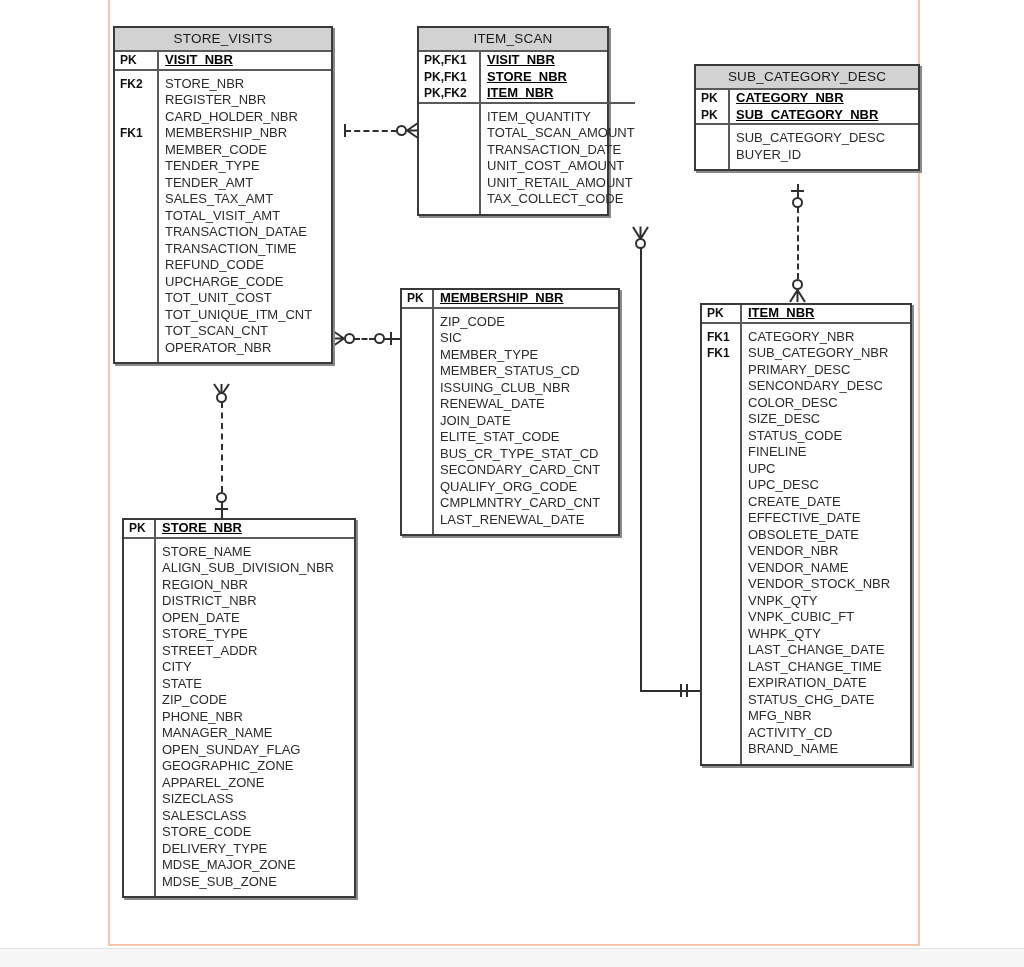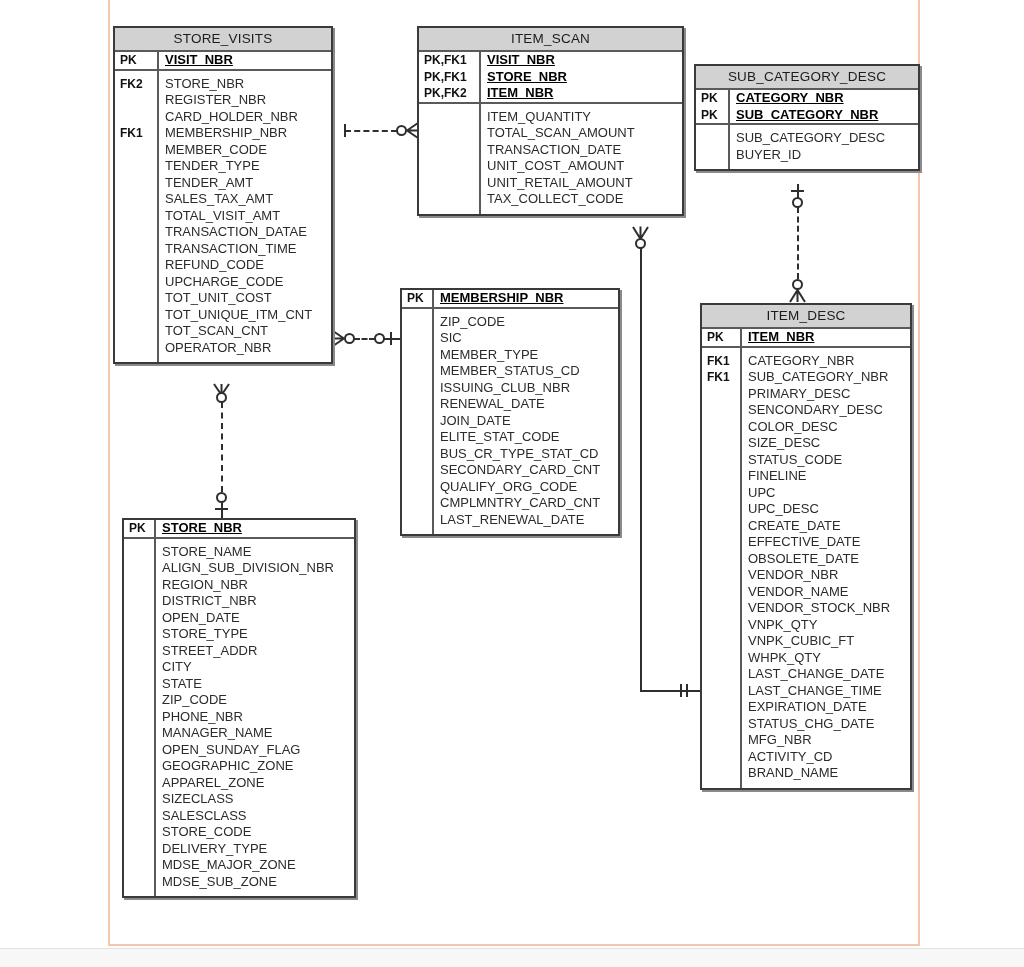--- a/index.html
+++ b/index.html
@@ -142,21 +142,21 @@
         <div class="row">UPCHARGE_CODE</div>
         <div class="row">TOT_UNIT_COST</div>
         <div class="row">TOT_UNIQUE_ITM_CNT</div>
         <div class="row">TOT_SCAN_CNT</div>
         <div class="row">OPERATOR_NBR</div>
         <div class="pad-bot"></div>
       </div>
     </div>
   </div>
 
-  <div class="entity" id="ent-item_scan" style="left:417px;top:26px;width:267px;">
+  <div class="entity" id="ent-item_scan" style="left:417px;top:26px;width:192px;">
     <div class="ent-title">ITEM_SCAN</div>
     <div class="ent-body">
       <div class="col-key" style="width:62px;">
         <div class="sect-pk">
           <div class="row">PK,FK1</div>
           <div class="row">PK,FK1</div>
           <div class="row">PK,FK2</div>
         </div>
         <div class="pad-top"></div>
         <div class="row blank"></div>
@@ -250,21 +250,20 @@
         <div class="row">SECONDARY_CARD_CNT</div>
         <div class="row">QUALIFY_ORG_CODE</div>
         <div class="row">CMPLMNTRY_CARD_CNT</div>
         <div class="row">LAST_RENEWAL_DATE</div>
         <div class="pad-bot"></div>
       </div>
     </div>
   </div>
 
   <div class="entity" id="ent-item_desc" style="left:700px;top:303px;width:212px;">
-    <div class="ent-title">ITEM_DESC</div>
     <div class="ent-body">
       <div class="col-key" style="width:40px;">
         <div class="sect-pk">
           <div class="row">PK</div>
         </div>
         <div class="pad-top"></div>
         <div class="row">FK1</div>
         <div class="row">FK1</div>
         <div class="row blank"></div>
         <div class="row blank"></div>

